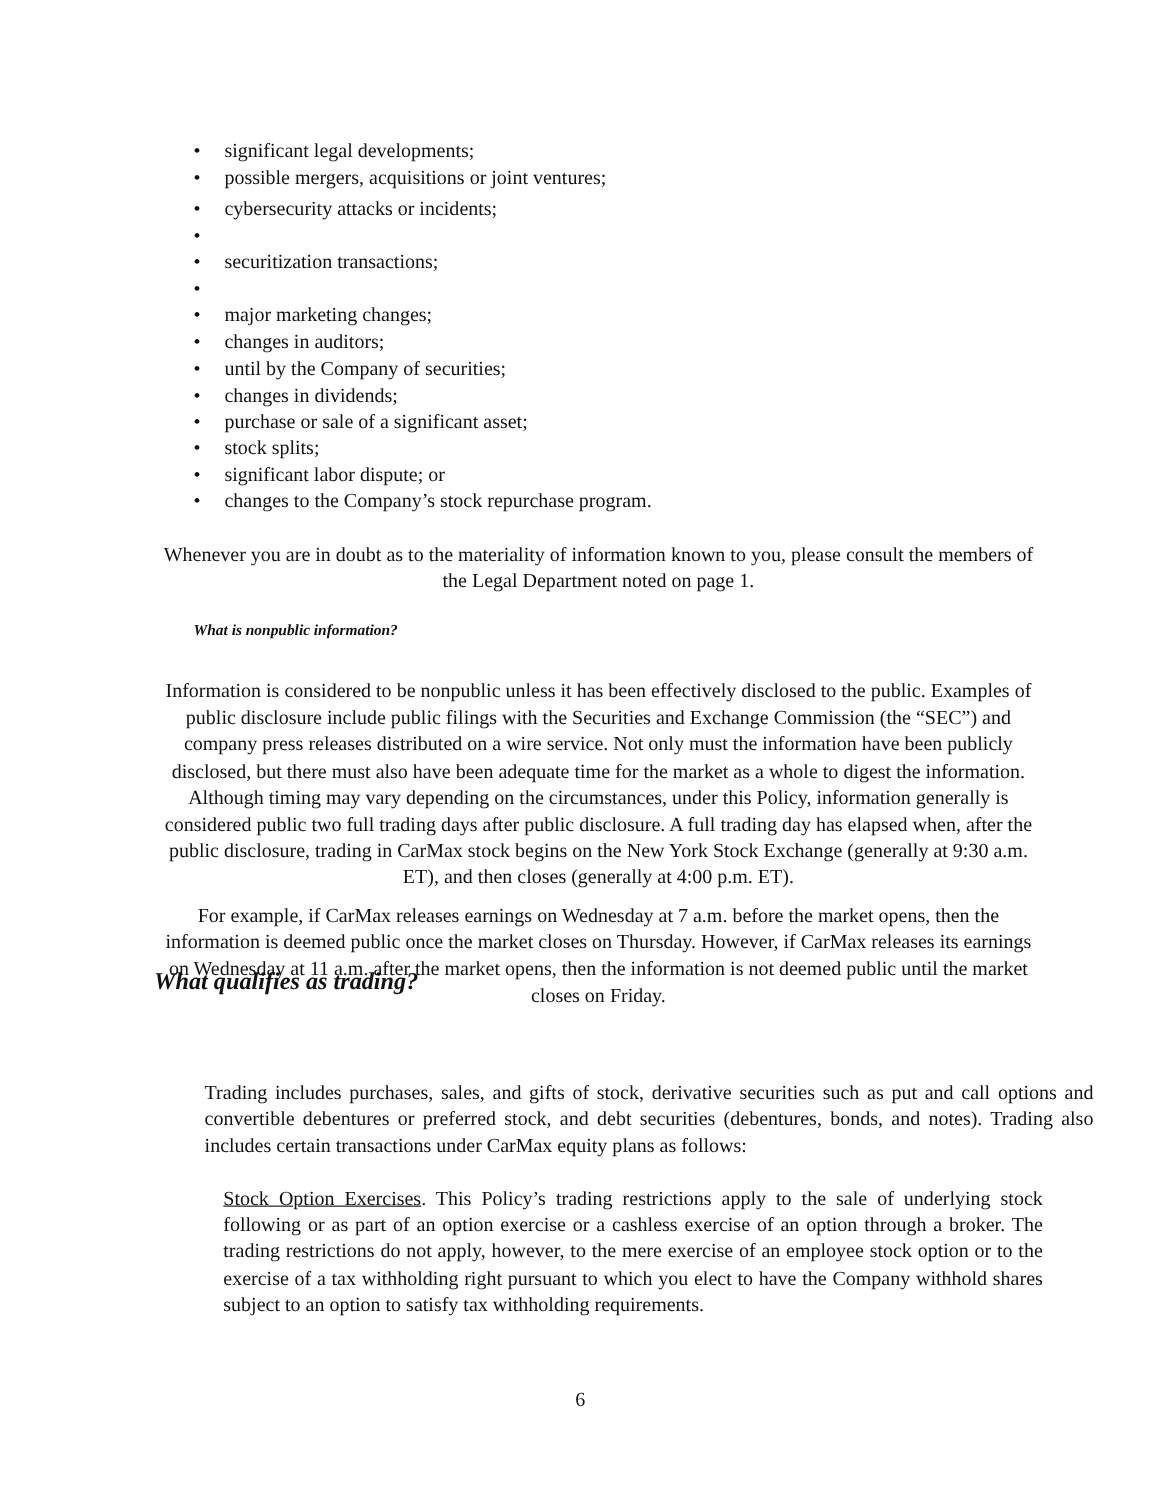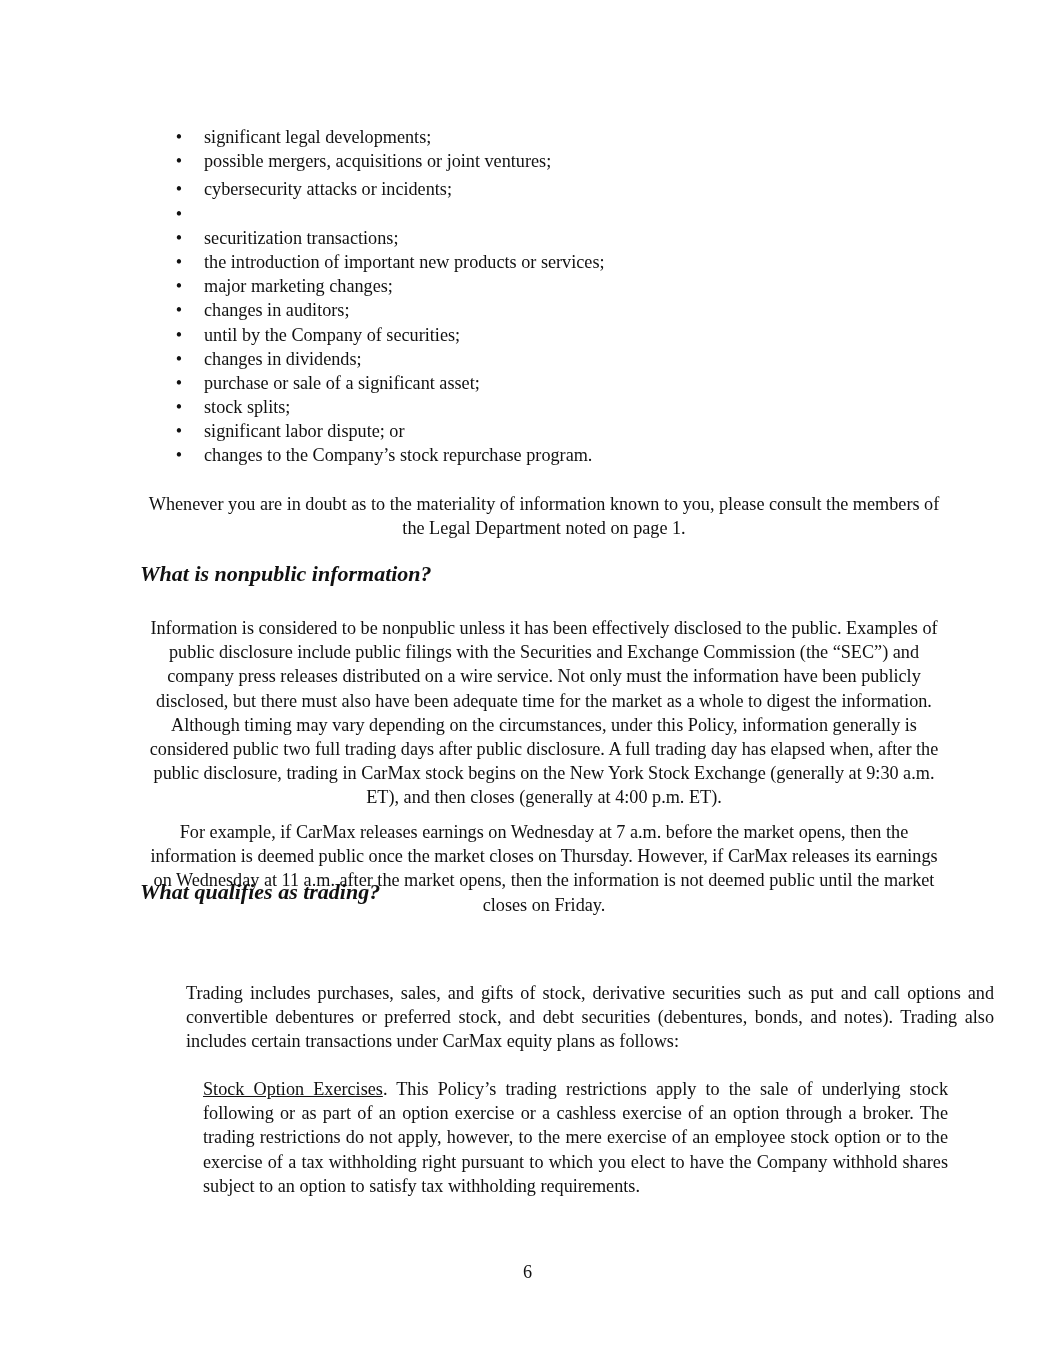--- a/index.html
+++ b/index.html
@@ -83,34 +83,34 @@
 <body>
 
 <div class="page">
 
   <ul class="bullets">
     <li><span class="bullet">•</span><span>significant legal developments;</span></li>
     <li class="gap-after"><span class="bullet">•</span><span>possible mergers, acquisitions or joint ventures;</span></li>
     <li><span class="bullet">•</span><span>cybersecurity attacks or incidents;</span></li>
     <li><span class="bullet">•</span></li>
     <li><span class="bullet">•</span><span>securitization transactions;</span></li>
-    <li><span class="bullet">•</span><span>the introduction of important new products or services;</span></li>
+    <li><span class="bullet">•</span></li>
     <li><span class="bullet">•</span><span>major marketing changes;</span></li>
     <li><span class="bullet">•</span><span>changes in auditors;</span></li>
     <li><span class="bullet">•</span><span>until by the Company of securities;</span></li>
     <li><span class="bullet">•</span><span>changes in dividends;</span></li>
     <li><span class="bullet">•</span><span>purchase or sale of a significant asset;</span></li>
     <li><span class="bullet">•</span><span>stock splits;</span></li>
     <li><span class="bullet">•</span><span>significant labor dispute; or</span></li>
     <li><span class="bullet">•</span><span>changes to the Company’s stock repurchase program.</span></li>
   </ul>
 
   <p class="para" style="top:492px;">Whenever you are in doubt as to the materiality of information known to you, please consult the members of the Legal Department noted on page 1.</p>
 
-  <h3 class="heading" style="top:562px; font-size:22px;">What is nonpublic information?</h3>
+  <h3 class="heading" style="top:562px; font-size:14px;margin-left:36px;">What is nonpublic information?</h3>
 
   <p class="para" style="top:616px;">Information is considered to be nonpublic unless it has been effectively disclosed to the public. Examples of public disclosure include public filings with the Securities and Exchange Commission (the “SEC”) and company press releases distributed on a wire service. Not only must the information have been publicly disclosed, but there must also have been adequate time for the market as a whole to digest the information. Although timing may vary depending on the circumstances, under this Policy, information generally is considered public two full trading days after public disclosure. A full trading day has elapsed when, after the public disclosure, trading in CarMax stock begins on the New York Stock Exchange (generally at 9:30 a.m. ET), and then closes (generally at 4:00 p.m. ET).</p>
 
   <p class="para" style="top:820px;">For example, if CarMax releases earnings on Wednesday at 7 a.m. before the market opens, then the information is deemed public once the market closes on Thursday. However, if CarMax releases its earnings on Wednesday at 11 a.m. after the market opens, then the information is not deemed public until the market closes on Friday.</p>
 
   <h3 class="heading" style="top:880px; font-size:22px;">What qualifies as trading?</h3>
 
   <p class="para" style="top:981px; text-align:justify;margin-left:46px;">Trading includes purchases, sales, and gifts of stock, derivative securities such as put and call options and convertible debentures or preferred stock, and debt securities (debentures, bonds, and notes). Trading also includes certain transactions under CarMax equity plans as follows:</p>
 
   <p class="indented" style="top:1077px;"><span class="run-in-title">Stock Option Exercises</span><span>.</span><span> This Policy’s trading restrictions apply to the sale of underlying stock following or as part of an option exercise or a cashless exercise of an option through a broker. The trading restrictions do not apply, however, to the mere exercise of an employee stock option or to the exercise of a tax withholding right pursuant to which you elect to have the Company withhold shares subject to an option to satisfy tax withholding requirements.</span></p>

